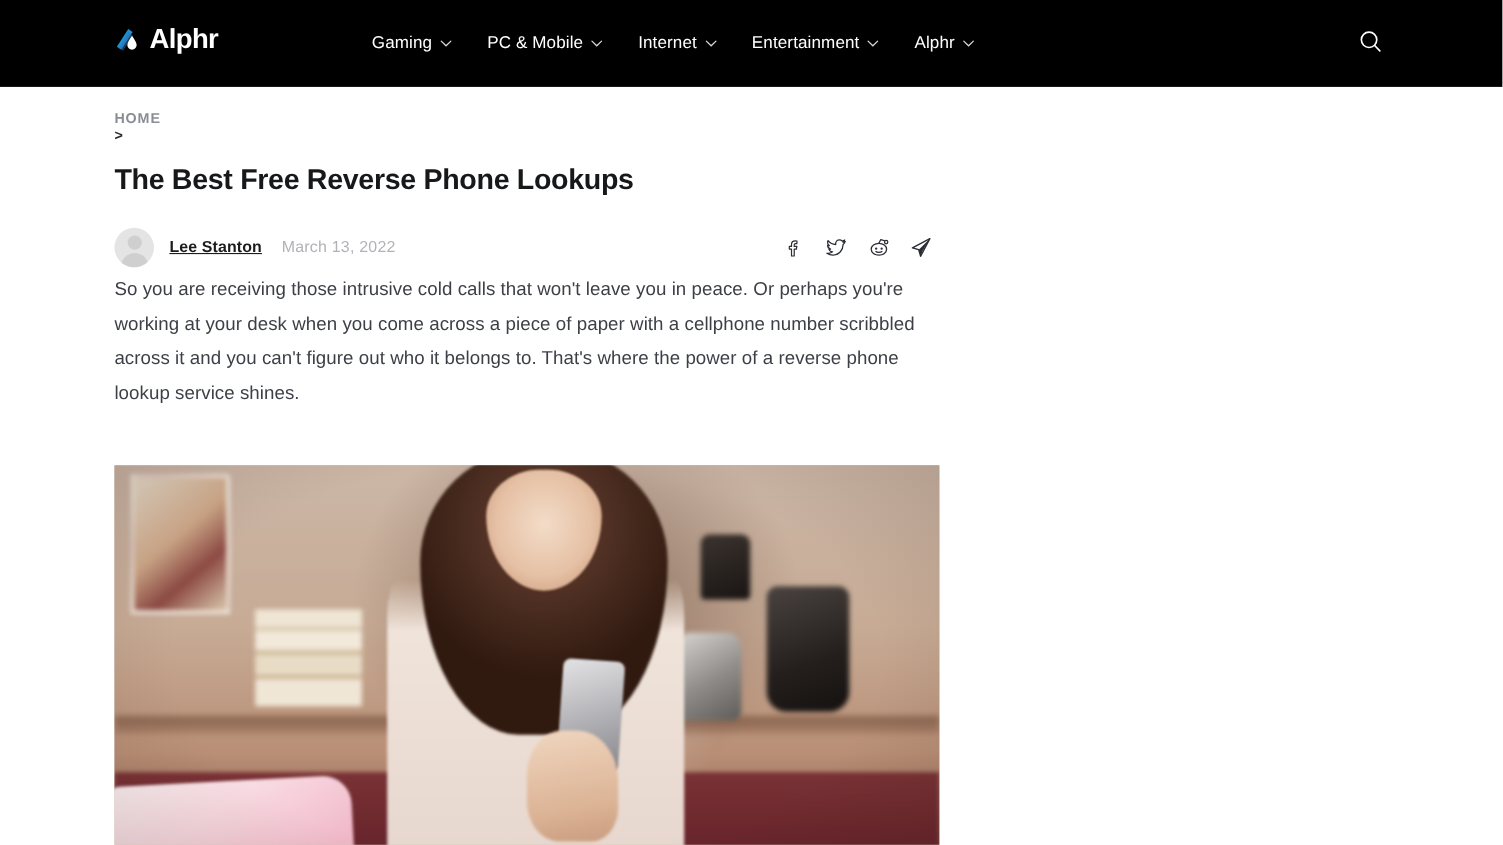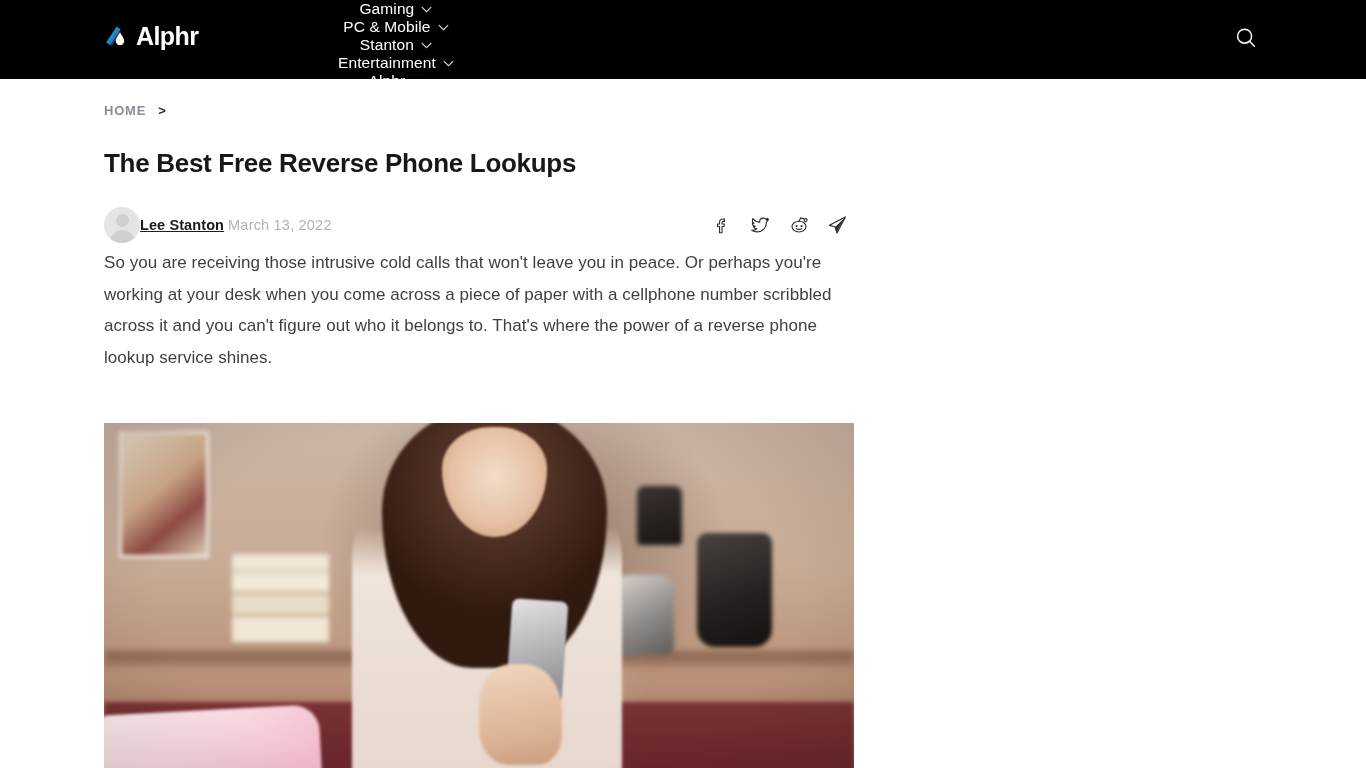--- a/index.html
+++ b/index.html
@@ -41,21 +41,20 @@
     line-height: 26px;
   }
 
   .main-nav {
     position: absolute;
     left: 322px;
     top: 0;
     height: 79px;
     display: flex;
     align-items: center;
-    flex-direction: column;
   }
   .nav-item {
     display: flex;
     align-items: center;
     gap: 7px;
     color: #ffffff;
     font-size: 15.5px;
     font-weight: 500;
     letter-spacing: 0.1px;
     padding: 0 16px;
@@ -88,26 +87,27 @@
 
   
   .page-body { width: 1366px; background: #fff; }
   .article {
     width: 750px;
     margin: 0 0 0 104px;
     padding-top: 21px;
   }
   .breadcrumb {
     display: flex;
-    align-items: flex-end;
-    gap: 12px;
+    align-items: flex-start;
+    gap: 0;
     font-size: 13px;
     letter-spacing: 0.8px;
     font-weight: 700;
     height: 18px;
+    flex-direction: column;
   }
   .breadcrumb a {
     color: #8a8d93;
     text-decoration: none;
     cursor: pointer;
   }
   .breadcrumb .sep {
     color: #2a2a2a;
     font-size: 13px;
     font-weight: 700;
@@ -122,21 +122,21 @@
     letter-spacing: -0.3px;
   }
 
   .byline {
     margin-top: 20px;
     height: 44px;
     display: flex;
     align-items: center;
     justify-content: space-between;
   }
-  .byline-left { display: flex; align-items: center; }
+  .byline-left { display: flex; align-items: center; gap: 14px; }
   .avatar {
     width: 36px; height: 36px;
     border-radius: 50%;
     background: #e4e4e4;
     overflow: hidden;
     position: relative;
     flex: 0 0 auto;
   }
   .avatar-head {
     position: absolute;
@@ -346,21 +346,21 @@
     </a>
     <a class="nav-item" href="#">
       <span>PC &amp; Mobile</span>
       <span>
           <svg class="chev" viewBox="0 0 12 8">
             <path d="M1 1.6 L6 6.4 L11 1.6" fill="none" stroke="#ffffff" stroke-width="1.3" stroke-linecap="round"></path>
           </svg>
         </span>
     </a>
     <a class="nav-item" href="#">
-      <span>Stanton</span>
+      <span>Internet</span>
       <span>
           <svg class="chev" viewBox="0 0 12 8">
             <path d="M1 1.6 L6 6.4 L11 1.6" fill="none" stroke="#ffffff" stroke-width="1.3" stroke-linecap="round"></path>
           </svg>
         </span>
     </a>
     <a class="nav-item" href="#">
       <span>Entertainment</span>
       <span>
           <svg class="chev" viewBox="0 0 12 8">

